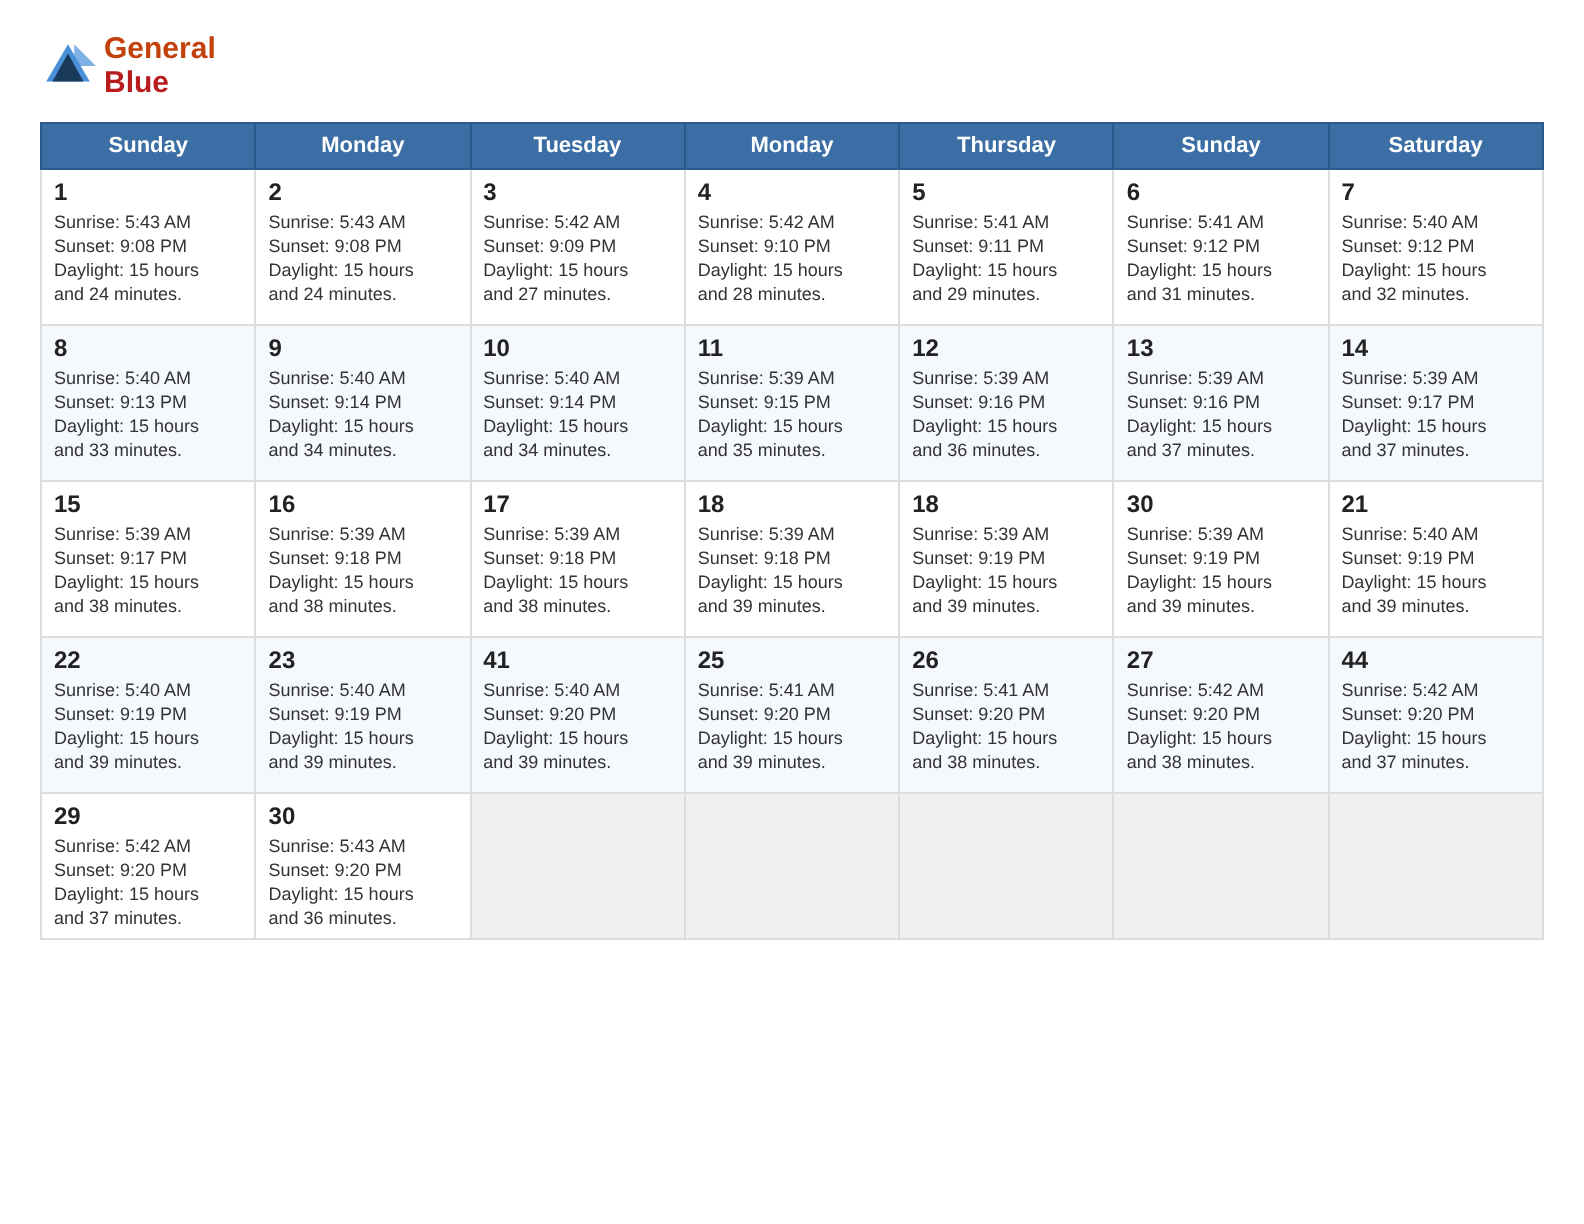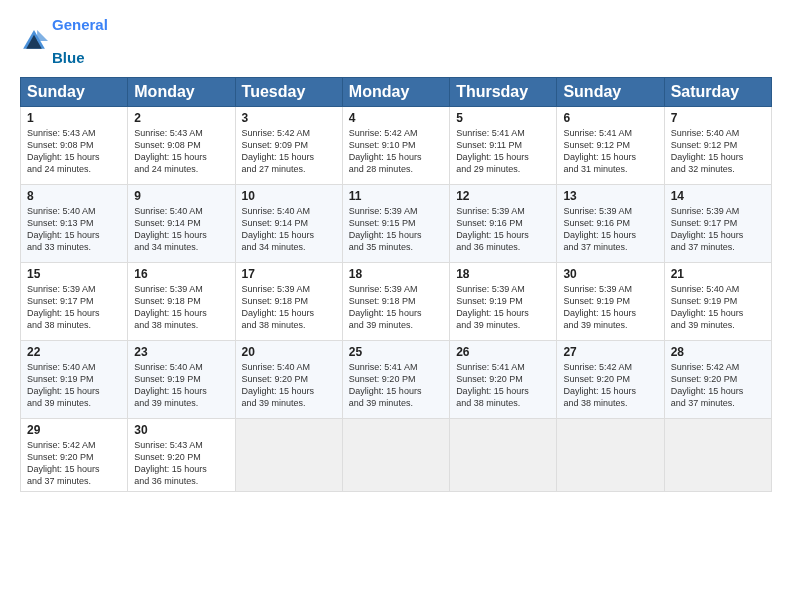--- a/index.html
+++ b/index.html
@@ -45,24 +45,24 @@
       color: #333;
     }
     .calendar {
       width: 100%;
       border-collapse: collapse;
       border: 1px solid #ccc;
     }
     .calendar th {
       background: #3a6ea5;
       color: #fff;
-      font-size: 16px;
+      font-size: 11px;
       font-weight: bold;
       padding: 5px 6px;
-      text-align: left;
+      text-align: center;
       border: 1px solid #2a5a8a;
       margin-left: 18px;
     }
     .calendar td {
       vertical-align: top;
       padding: 4px 6px;
       font-size: 9.5px;
       color: #333;
       border: 1px solid #ddd;
       width: calc(100% / 7);
@@ -96,22 +96,22 @@
 
 <div class="page">
   <div class="header">
     <div class="logo">
       <svg class="logo-icon" viewBox="0 0 36 36">
         <polygon points="18,4 32,28 4,28" fill="#4a90d9"></polygon>
         <polygon points="18,10 28,28 8,28" fill="#1a3a5c"></polygon>
         <polygon points="22,4 36,18 22,18" fill="#4a90d9" opacity="0.7"></polygon>
       </svg>
       <div>
-        <div style="font-size:15px;font-weight:bold;color:#3b82f6;line-height:1.15;">General</div>
-        <div style="font-size:15px;font-weight:bold;color:#0369a1;line-height:1.15;margin-top:16px;">Blue</div>
+        <div style="font-size:15px;font-weight:bold;color:#c2410c;line-height:1.15;">General</div>
+        <div style="font-size:15px;font-weight:bold;color:#b91c1c;line-height:1.15;">Blue</div>
       </div>
     </div>
   </div>
 
   <table class="calendar">
     <thead>
       <tr>
         <th>Sunday</th>
         <th>Monday</th>
         <th>Tuesday</th>
@@ -284,21 +284,21 @@
 and 39 minutes.</div>
           </td>
           <td>
             <span class="day-num">23</span>
             <div class="cell-text" style="white-space: pre-line;">Sunrise: 5:40 AM
 Sunset: 9:19 PM
 Daylight: 15 hours
 and 39 minutes.</div>
           </td>
           <td>
-            <span class="day-num">20</span>
+            <span class="day-num">41</span>
             <div class="cell-text" style="white-space: pre-line;">Sunrise: 5:40 AM
 Sunset: 9:20 PM
 Daylight: 15 hours
 and 39 minutes.</div>
           </td>
           <td>
             <span class="day-num">25</span>
             <div class="cell-text" style="white-space: pre-line;">Sunrise: 5:41 AM
 Sunset: 9:20 PM
 Daylight: 15 hours
@@ -312,21 +312,21 @@
 and 38 minutes.</div>
           </td>
           <td>
             <span class="day-num">27</span>
             <div class="cell-text" style="white-space: pre-line;">Sunrise: 5:42 AM
 Sunset: 9:20 PM
 Daylight: 15 hours
 and 38 minutes.</div>
           </td>
           <td>
-            <span class="day-num">28</span>
+            <span class="day-num">44</span>
             <div class="cell-text" style="white-space: pre-line;">Sunrise: 5:42 AM
 Sunset: 9:20 PM
 Daylight: 15 hours
 and 37 minutes.</div>
           </td>
         </tr>
         <tr class="last-row">
           <td>
             <span class="day-num">29</span>
             <div class="cell-text" style="white-space: pre-line;">Sunrise: 5:42 AM

